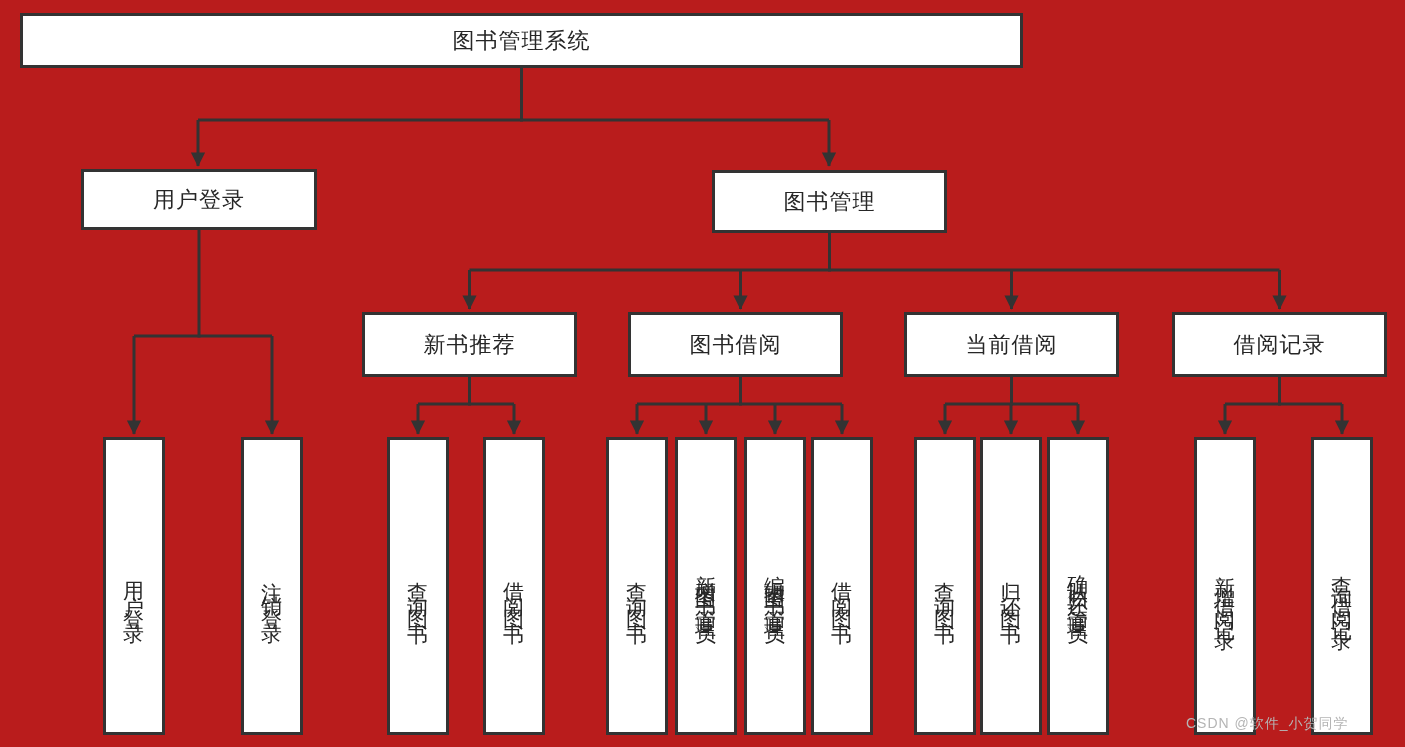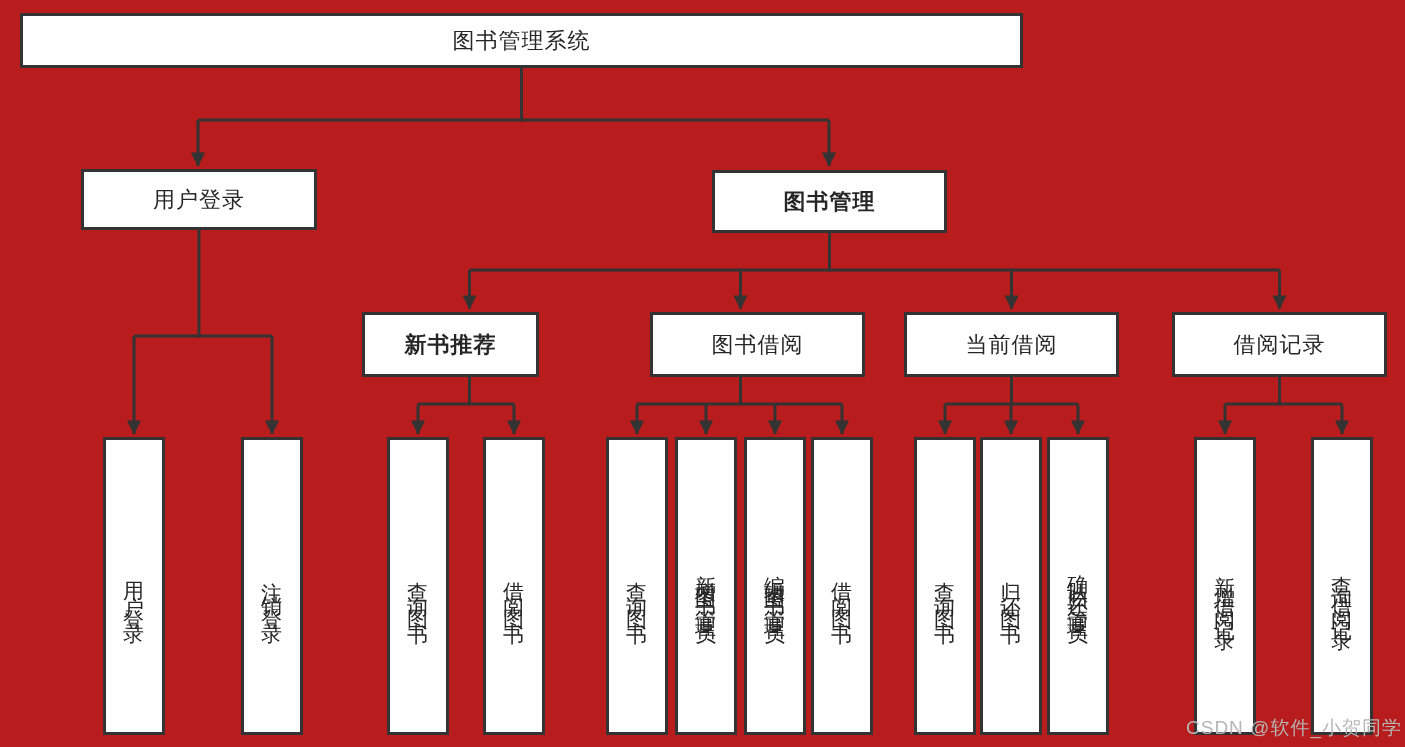--- a/index.html
+++ b/index.html
@@ -18,21 +18,21 @@
     display:flex;align-items:center;justify-content:center;
     width:62px;top:437px;height:298px;font-size:21px;
   }
   .vtext{
     writing-mode:vertical-rl;text-orientation:mixed;line-height:1;
   }
   .ls4{letter-spacing:14px;padding-top:14px;}
   .ls6{letter-spacing:11px;padding-top:11px;}
   .ls9{letter-spacing:7px;padding-top:7px;}
   .watermark{
-    position:absolute;left:1186px;top:715px;font-size:19px;color:#b5b5b5;
+    position:absolute;left:1186px;top:715px;font-size:14px;color:#b5b5b5;
     letter-spacing:1px;white-space:nowrap;z-index:5;
   }
 </style>
 </head>
 <body>
 
 <div class="stage">
 
   <svg class="wires" width="1405" height="747" viewBox="0 0 1405 747" xmlns="http://www.w3.org/2000/svg">
     <defs>
@@ -84,28 +84,28 @@
     </g>
   </svg>
 
   <div class="node" style="left:20px;top:13px;width:1003px;height:55px;">
     <span>图书管理系统</span>
   </div>
 
   <div class="node" style="left:81px;top:169px;width:236px;height:61px;">
     <span>用户登录</span>
   </div>
-  <div class="node" style="left:712px;top:170px;width:235px;height:63px;font-weight:bold;">
+  <div class="node" style="left:712px;top:170px;width:235px;height:63px;">
     <span>图书管理</span>
   </div>
 
-  <div class="node" style="left:362px;top:312px;width:177px;height:65px;font-weight:bold;">
+  <div class="node" style="left:362px;top:312px;width:215px;height:65px;">
     <span>新书推荐</span>
   </div>
-  <div class="node" style="left:650px;top:312px;width:215px;height:65px;">
+  <div class="node" style="left:628px;top:312px;width:215px;height:65px;">
     <span>图书借阅</span>
   </div>
   <div class="node" style="left:904px;top:312px;width:215px;height:65px;text-align:right;">
     <span>当前借阅</span>
   </div>
   <div class="node" style="left:1172px;top:312px;width:215px;height:65px;">
     <span>借阅记录</span>
   </div>
 
   <div class="leaf" style="left:103px;">

